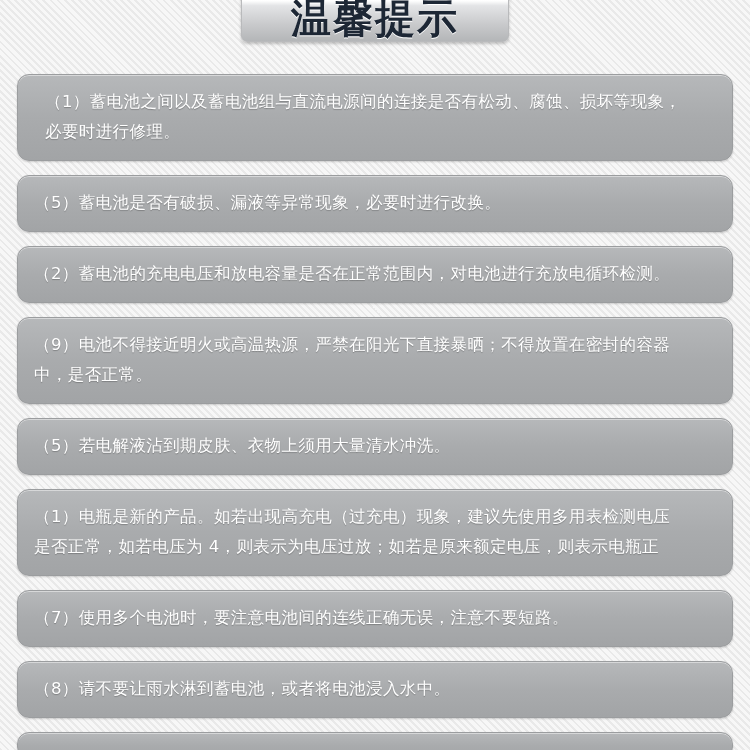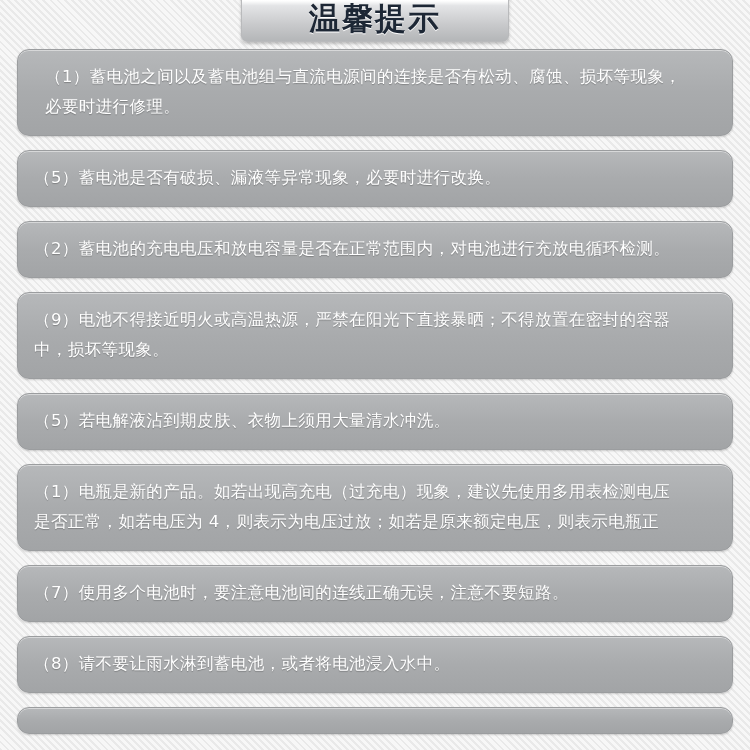--- a/index.html
+++ b/index.html
@@ -59,21 +59,21 @@
     border: 1px solid #b9babc;
     box-shadow: 0 2px 3px rgba(0,0,0,0.22);
     box-sizing: border-box;
   }
   .banner-text {
     position: absolute;
     left: 0;
     right: 0;
     bottom: 6px;
     text-align: center;
-    font-size: 31px;
+    font-size: 40px;
     font-weight: bold;
     color: #1d2735;
     letter-spacing: 2px;
     text-shadow: 0 1px 0 #ffffff;
     line-height: 34px;
   }
 
   
   .box {
     position: relative;
@@ -88,21 +88,21 @@
     color: #ffffff;
     font-size: 16.5px;
     line-height: 30px;
     letter-spacing: 0.4px;
     text-shadow: 0 1px 1px rgba(0,0,0,0.25);
   }
   .box p {
     margin: 0;
   }
   .box.first {
-    margin-top: 3px;
+    margin-top: 28px;
     padding-left: 27px;
   }
   .sub-line {
     display: block;
   }
 </style>
 </head>
 <body>
 
 <div id="page"></div>
@@ -123,21 +123,21 @@
   <div class="box">
     <p class="sub-line">（5）蓄电池是否有破损、漏液等异常现象，必要时进行改换。</p>
   </div>
 
   <div class="box">
     <p class="sub-line">（2）蓄电池的充电电压和放电容量是否在正常范围内，对电池进行充放电循环检测。</p>
   </div>
 
   <div class="box">
     <p class="sub-line">（9）电池不得接近明火或高温热源，严禁在阳光下直接暴晒；不得放置在密封的容器</p>
-    <p class="sub-line">中，损坏等现象。</p>
+    <p class="sub-line">中，是否正常。</p>
   </div>
 
   <div class="box">
     <p class="sub-line">（5）若电解液沾到期皮肤、衣物上须用大量清水冲洗。</p>
   </div>
 
   <div class="box">
     <p class="sub-line">（1）电瓶是新的产品。如若出现高充电（过充电）现象，建议先使用多用表检测电压</p>
     <p class="sub-line">是否正常，如若电压为 4，则表示为电压过放；如若是原来额定电压，则表示电瓶正</p>
   </div>

